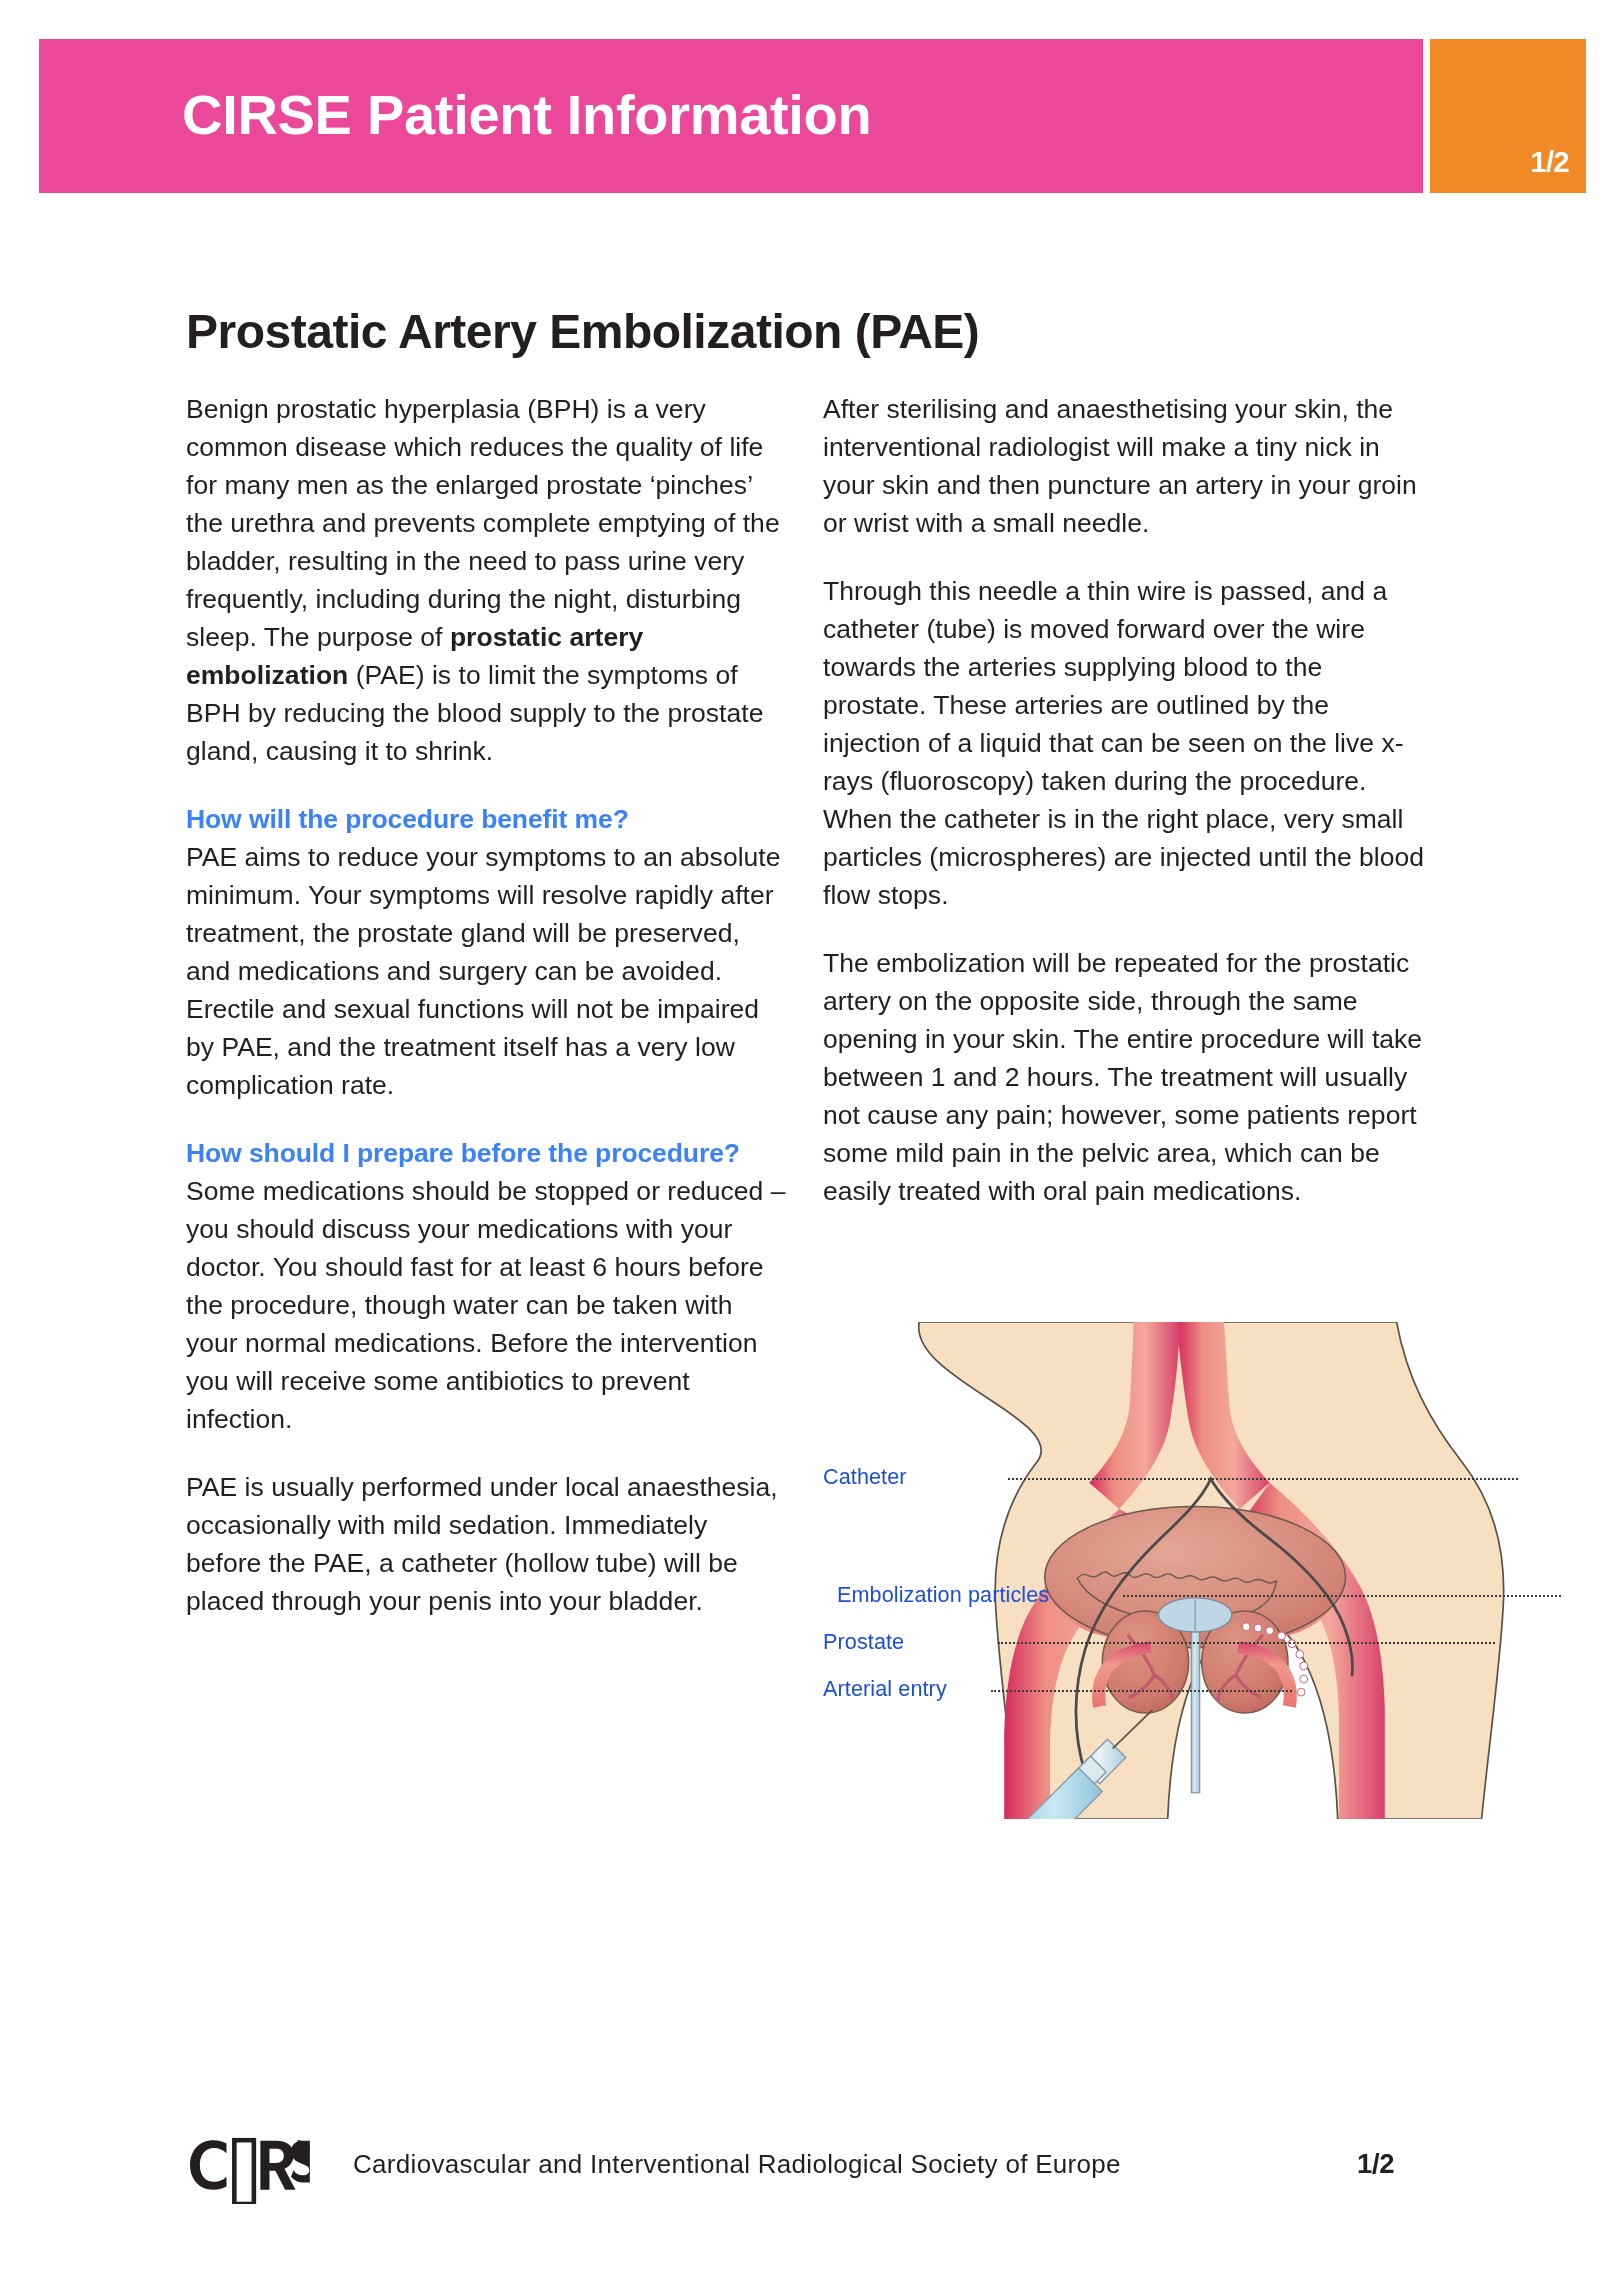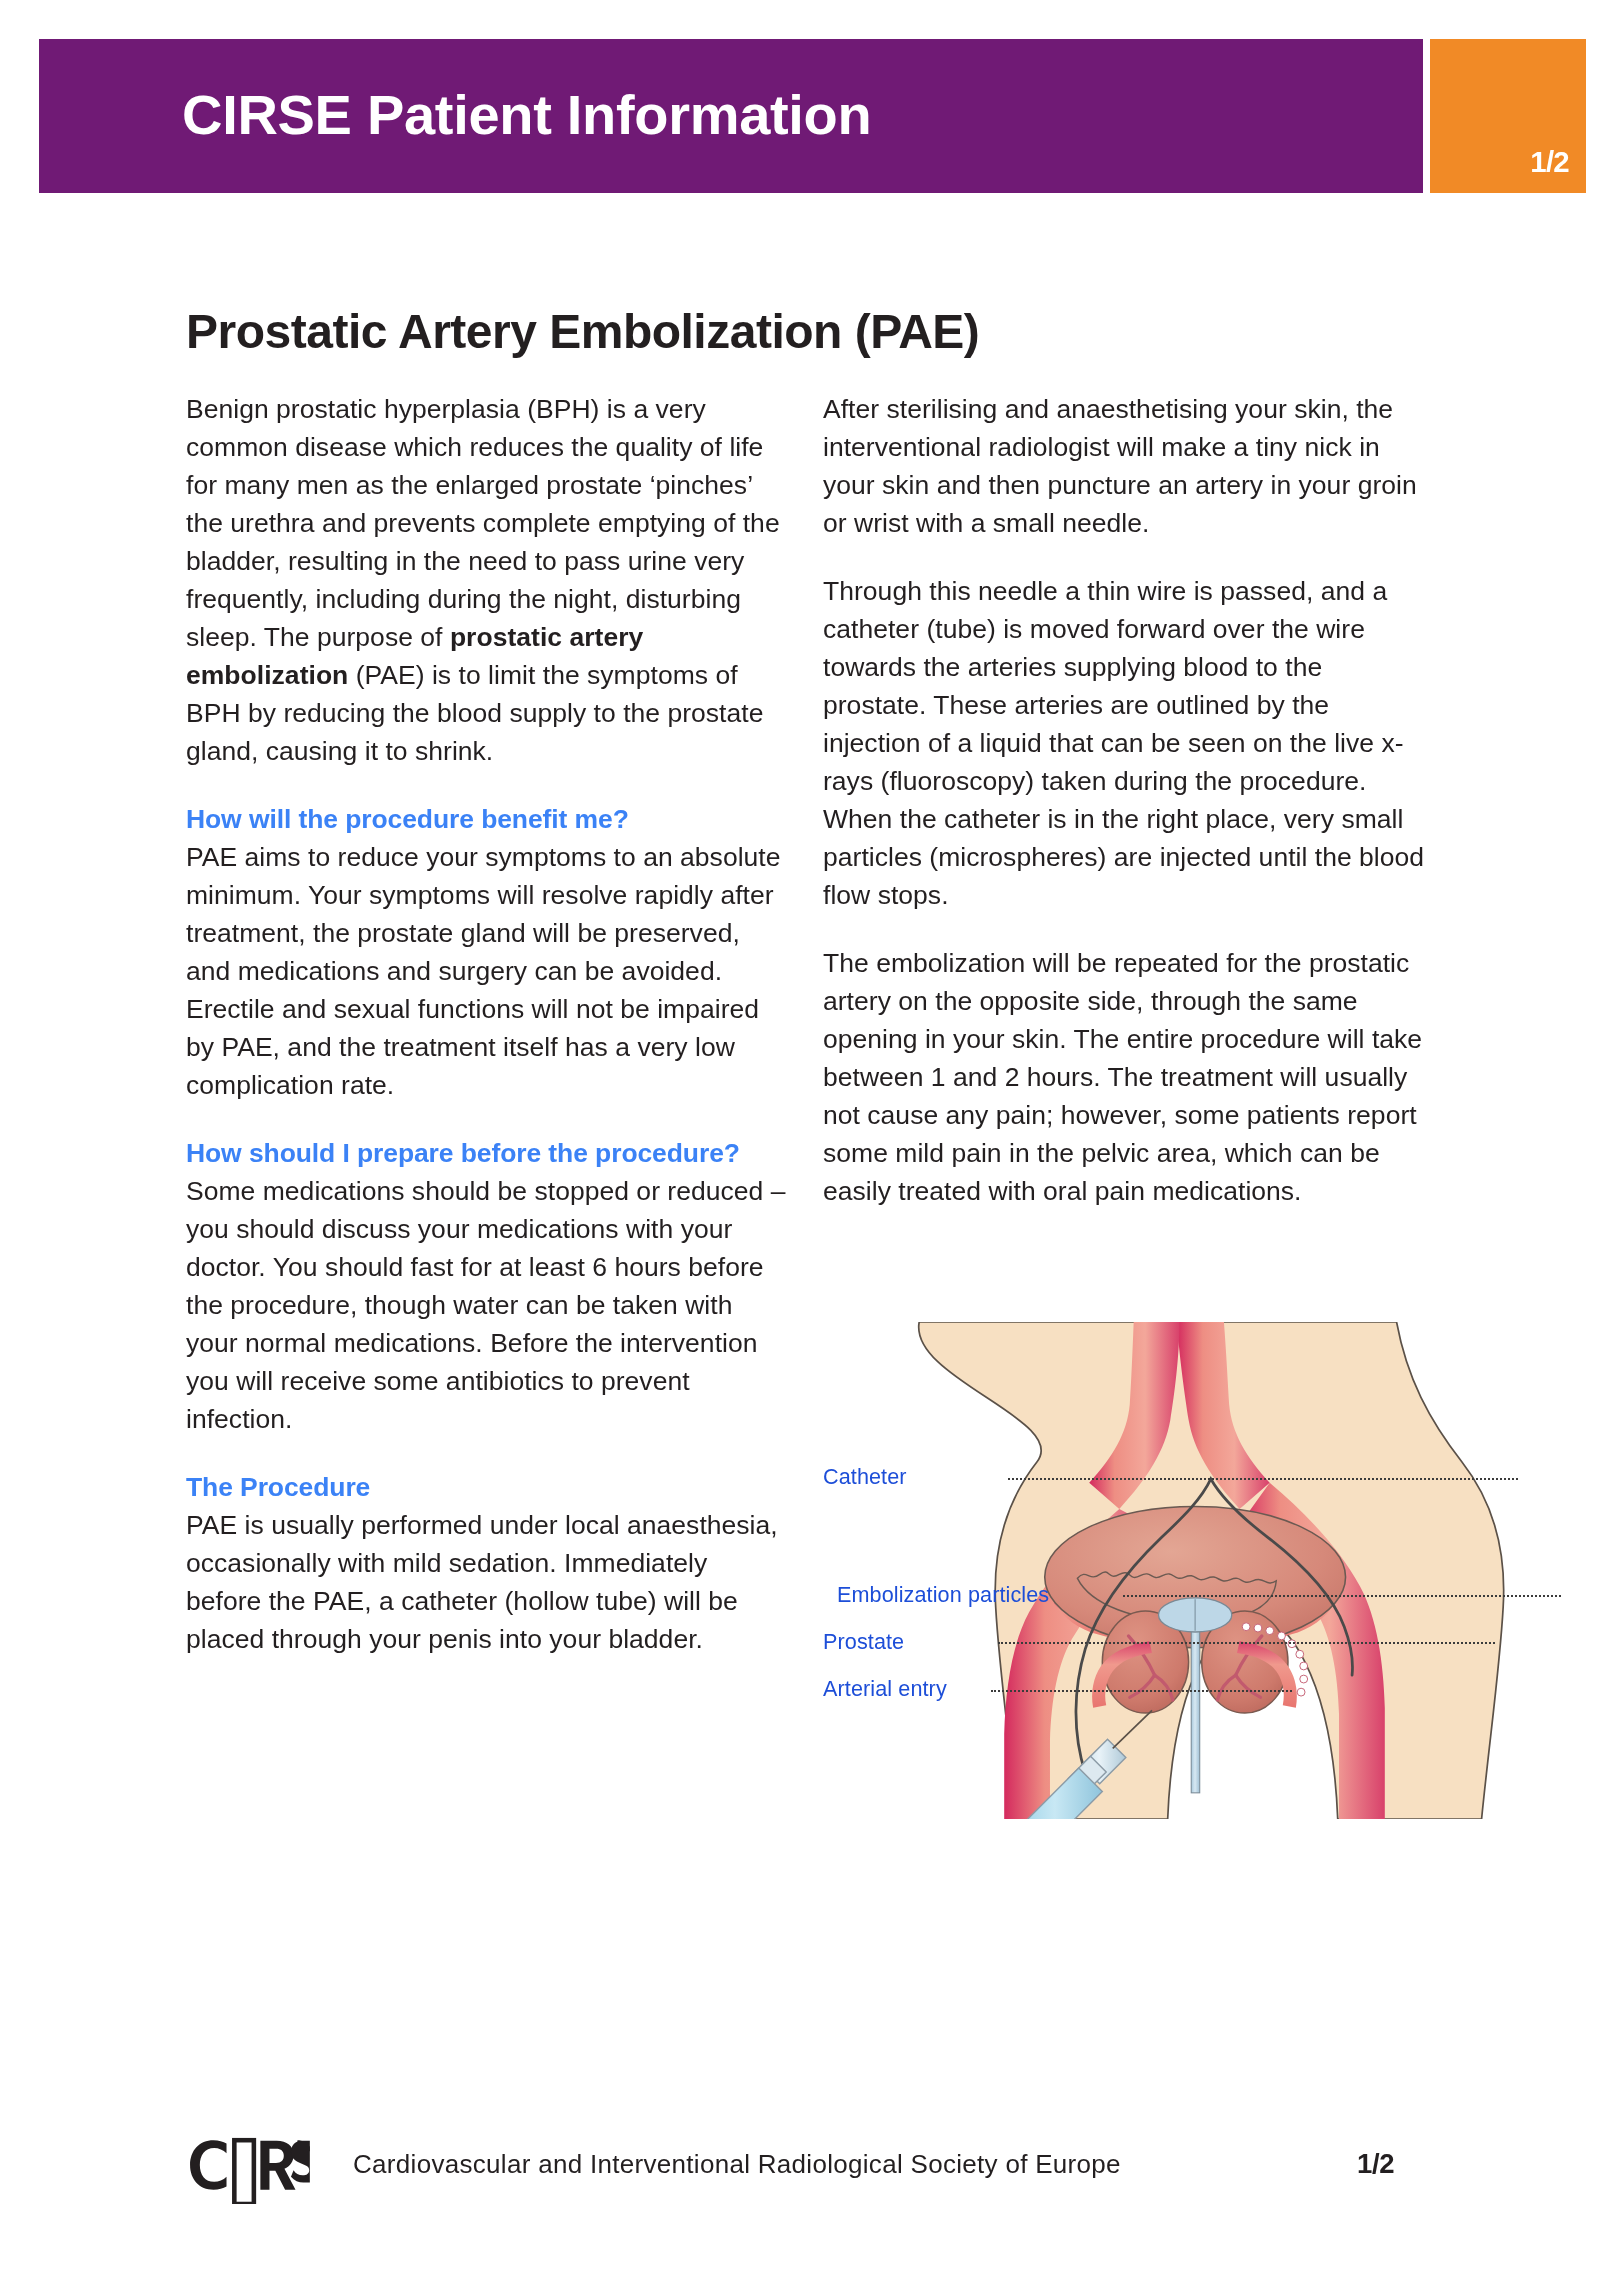--- a/index.html
+++ b/index.html
@@ -15,21 +15,21 @@
     -webkit-font-smoothing: antialiased;
   }
 
   
   #header-banner {
     position: absolute;
     left: 39px;
     top: 39px;
     width: 1384px;
     height: 154px;
-    background: #701a75;
+    background: #ec4899;
   }
   #header-title {
     position: absolute;
     left: 143px;
     top: 50%;
     transform: translateY(-52%);
     color: #ffffff;
     font-size: 56px;
     font-weight: bold;
     letter-spacing: -0.3px;
@@ -174,21 +174,20 @@
 <div id="col-left" class="column">
 
   <p class="para"><span>Benign prostatic hyperplasia (BPH) is a very common disease which reduces the quality of life for many men as the enlarged prostate ‘pinches’ the urethra and prevents complete emptying of the bladder, resulting in the need to pass urine very frequently, including during the night, disturbing sleep. The purpose of </span><b class="inline-strong">prostatic artery embolization</b><span> (PAE) is to limit the symptoms of BPH by reducing the blood supply to the prostate gland, causing it to shrink.</span></p>
 
   <p class="heading">How will the procedure benefit me?</p>
   <p class="para">PAE aims to reduce your symptoms to an absolute minimum. Your symptoms will resolve rapidly after treatment, the prostate gland will be preserved, and medications and surgery can be avoided. Erectile and sexual functions will not be impaired by PAE, and the treatment itself has a very low complication rate.</p>
 
   <p class="heading">How should I prepare before the procedure?</p>
   <p class="para">Some medications should be stopped or reduced – you should discuss your medications with your doctor. You should fast for at least 6 hours before the procedure, though water can be taken with your normal medications. Before the intervention you will receive some antibiotics to prevent infection.</p>
 
-  <p class="heading">The Procedure</p>
   <p class="para tight">PAE is usually performed under local anaesthesia, occasionally with mild sedation. Immediately before the PAE, a catheter (hollow tube) will be placed through your penis into your bladder.</p>
 
 </div>
 
 <div id="col-right" class="column">
   <p class="para">After sterilising and anaesthetising your skin, the interventional radiologist will make a tiny nick in your skin and then puncture an artery in your groin or wrist with a small needle.</p>
   <p class="para">Through this needle a thin wire is passed, and a catheter (tube) is moved forward over the wire towards the arteries supplying blood to the prostate. These arteries are outlined by the injection of a liquid that can be seen on the live x-rays (fluoroscopy) taken during the procedure. When the catheter is in the right place, very small particles (microspheres) are injected until the blood flow stops.</p>
   <p class="para tight">The embolization will be repeated for the prostatic artery on the opposite side, through the same opening in your skin. The entire procedure will take between 1 and 2 hours. The treatment will usually not cause any pain; however, some patients report some mild pain in the pelvic area, which can be easily treated with oral pain medications.</p>
 </div>
 

